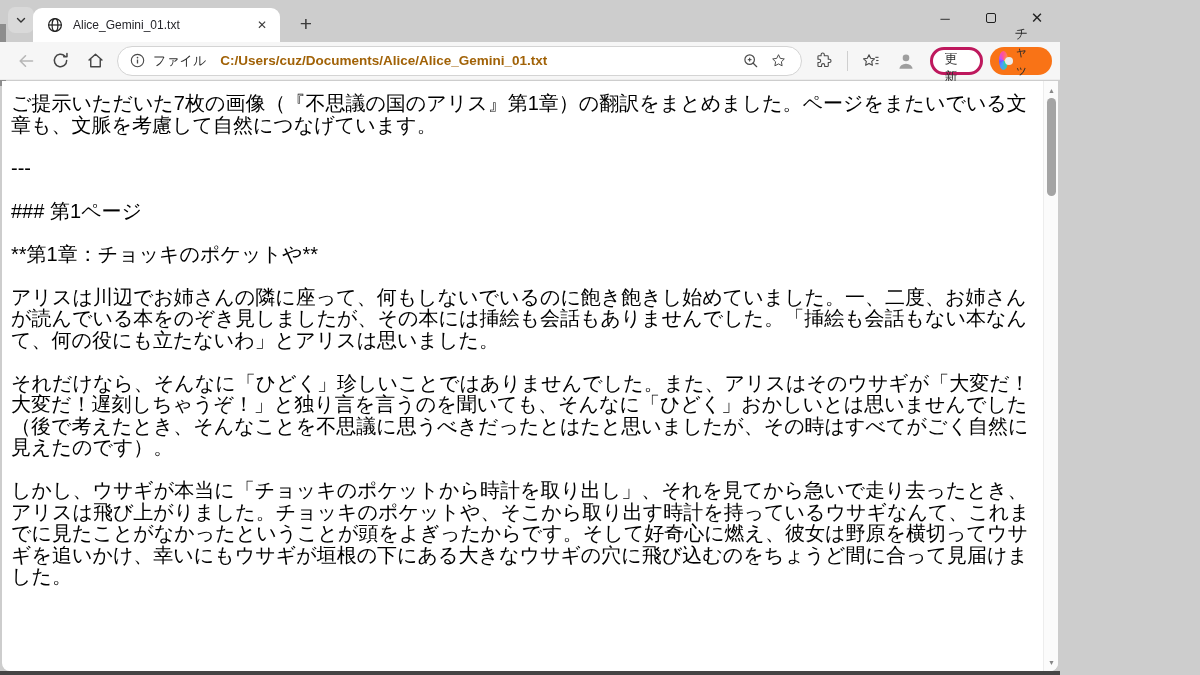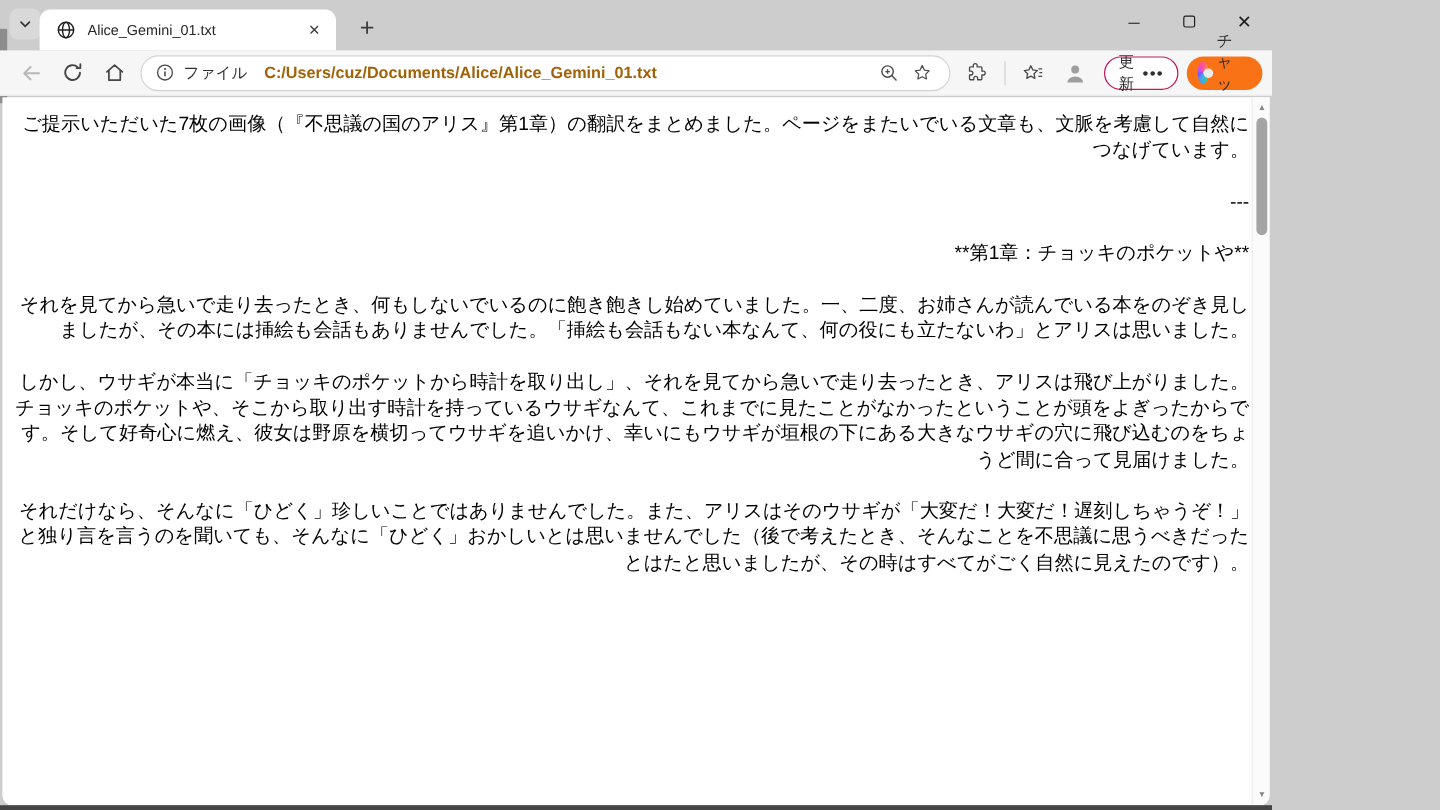--- a/index.html
+++ b/index.html
@@ -53,21 +53,21 @@
   .addr-file-label { font-size:13px; color:#2f2f2f; margin:0 14px 0 8px; }
   .addr-url { font-size:13.5px; color:#a16207; flex:1; white-space:nowrap; overflow:hidden;font-weight:bold; }
   .addr-icon-btn { width:28px; height:26px; display:flex; align-items:center; justify-content:center;
     border-radius:5px; cursor:pointer; }
   .right-cluster { display:flex; align-items:center; margin-left:auto; }
   .v-divider { width:1px; height:20px; background:#cfcfcf; margin:0 6px; }
   .pill-btn {
     height:28px; border-radius:15px; display:flex; align-items:center;
     padding:0 11px; cursor:pointer; margin-left:7px;
   }
-  .update-btn { background:#ffffff; border:1px solid #be185d; }
+  .update-btn { background:#ffffff; border:3px solid #be185d;flex-direction:column; }
   .update-btn .label { font-size:13px; color:#2f2f2f; }
   .update-btn .dots { font-size:14px; color:#2f2f2f; margin-left:7px; letter-spacing:1px; }
   .chat-btn { background:#f97316; padding:0 13px 0 9px; }
   .chat-btn .label { font-size:13px; color:#2b2b2b; margin-left:7px; }
   .copilot-logo { width:19px; height:19px; border-radius:50%;
     background:conic-gradient(from 200deg,#4b9bff,#6e5bff,#c44bff,#ff4f9a,#ff8a4b,#ffd84b,#2fd0a4,#4b9bff);
     position:relative; }
   .copilot-logo::after { content:""; position:absolute; left:5.5px; top:5.5px; width:8px; height:8px;
     background:#ebebeb; border-radius:50%; }
 
@@ -76,22 +76,22 @@
     position:absolute; top:81px; left:2px; right:2px; bottom:4px;
     background:#ffffff; border-radius:0 0 8px 8px; overflow:hidden;
   }
   .bottom-edge { position:absolute; left:0; right:0; bottom:0; height:4px; background:#454545; }
   .text-area {
     position:absolute; left:0; top:0; right:15px; bottom:0;
     padding:12px 2px 0 9px; overflow:hidden;
     color:#000;
   }
   .text-area p {
-    font-size:16px; line-height:21.5px; margin:21.5px 0;
-    word-break:break-all; overflow-wrap:anywhere;text-align:right;
+    font-size:20px; line-height:21.5px; margin:21.5px 0;
+    word-break:break-all; overflow-wrap:anywhere;
   }
   .text-area p:first-child { margin-top:0; }
 
   
   .scrollbar {
     position:absolute; top:0; right:0; width:15px; bottom:0;
     background:#fbfbfb; border-left:1px solid #ededed;
   }
   .scroll-arrow { position:absolute; left:0; width:15px; height:12px; display:flex;
     align-items:center; justify-content:center; font-size:7px; color:#868686; cursor:pointer; }
@@ -227,24 +227,25 @@
         <span class="copilot-logo"></span>
         <span class="label">チャット</span>
       </div>
     </div>
   </div>
 
   <div class="page">
     <div class="text-area">
       <p>ご提示いただいた7枚の画像（『不思議の国のアリス』第1章）の翻訳をまとめました。ページをまたいでいる文章も、文脈を考慮して自然につなげています。</p>
       <p>---</p>
+      <p>### 第1ページ</p>
       <p>**第1章：チョッキのポケットや**</p>
-      <p>それを見てから急いで走り去ったとき、何もしないでいるのに飽き飽きし始めていました。一、二度、お姉さんが読んでいる本をのぞき見しましたが、その本には挿絵も会話もありませんでした。「挿絵も会話もない本なんて、何の役にも立たないわ」とアリスは思いました。</p>
+      <p>アリスは川辺でお姉さんの隣に座って、何もしないでいるのに飽き飽きし始めていました。一、二度、お姉さんが読んでいる本をのぞき見しましたが、その本には挿絵も会話もありませんでした。「挿絵も会話もない本なんて、何の役にも立たないわ」とアリスは思いました。</p>
+      <p>それだけなら、そんなに「ひどく」珍しいことではありませんでした。また、アリスはそのウサギが「大変だ！大変だ！遅刻しちゃうぞ！」と独り言を言うのを聞いても、そんなに「ひどく」おかしいとは思いませんでした（後で考えたとき、そんなことを不思議に思うべきだったとはたと思いましたが、その時はすべてがごく自然に見えたのです）。</p>
       <p>しかし、ウサギが本当に「チョッキのポケットから時計を取り出し」、それを見てから急いで走り去ったとき、アリスは飛び上がりました。チョッキのポケットや、そこから取り出す時計を持っているウサギなんて、これまでに見たことがなかったということが頭をよぎったからです。そして好奇心に燃え、彼女は野原を横切ってウサギを追いかけ、幸いにもウサギが垣根の下にある大きなウサギの穴に飛び込むのをちょうど間に合って見届けました。</p>
-      <p>それだけなら、そんなに「ひどく」珍しいことではありませんでした。また、アリスはそのウサギが「大変だ！大変だ！遅刻しちゃうぞ！」と独り言を言うのを聞いても、そんなに「ひどく」おかしいとは思いませんでした（後で考えたとき、そんなことを不思議に思うべきだったとはたと思いましたが、その時はすべてがごく自然に見えたのです）。</p>
 
     </div>
     <div class="scrollbar">
       <div class="scroll-arrow up">▲</div>
       <div class="scroll-thumb"></div>
       <div class="scroll-arrow down">▼</div>
     </div>
   </div>
 
   <div class="bottom-edge"></div>

